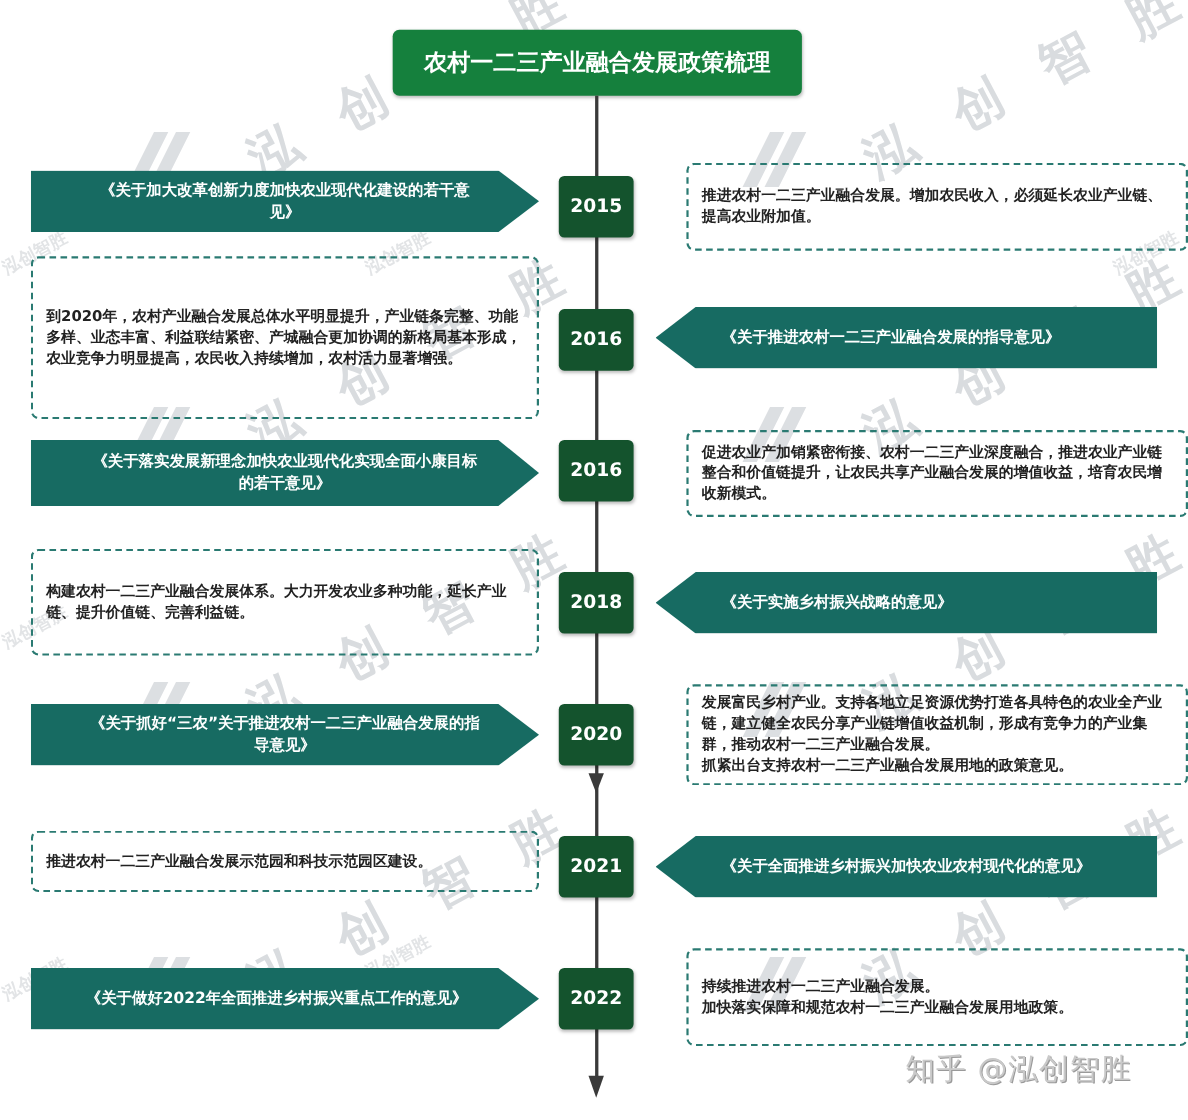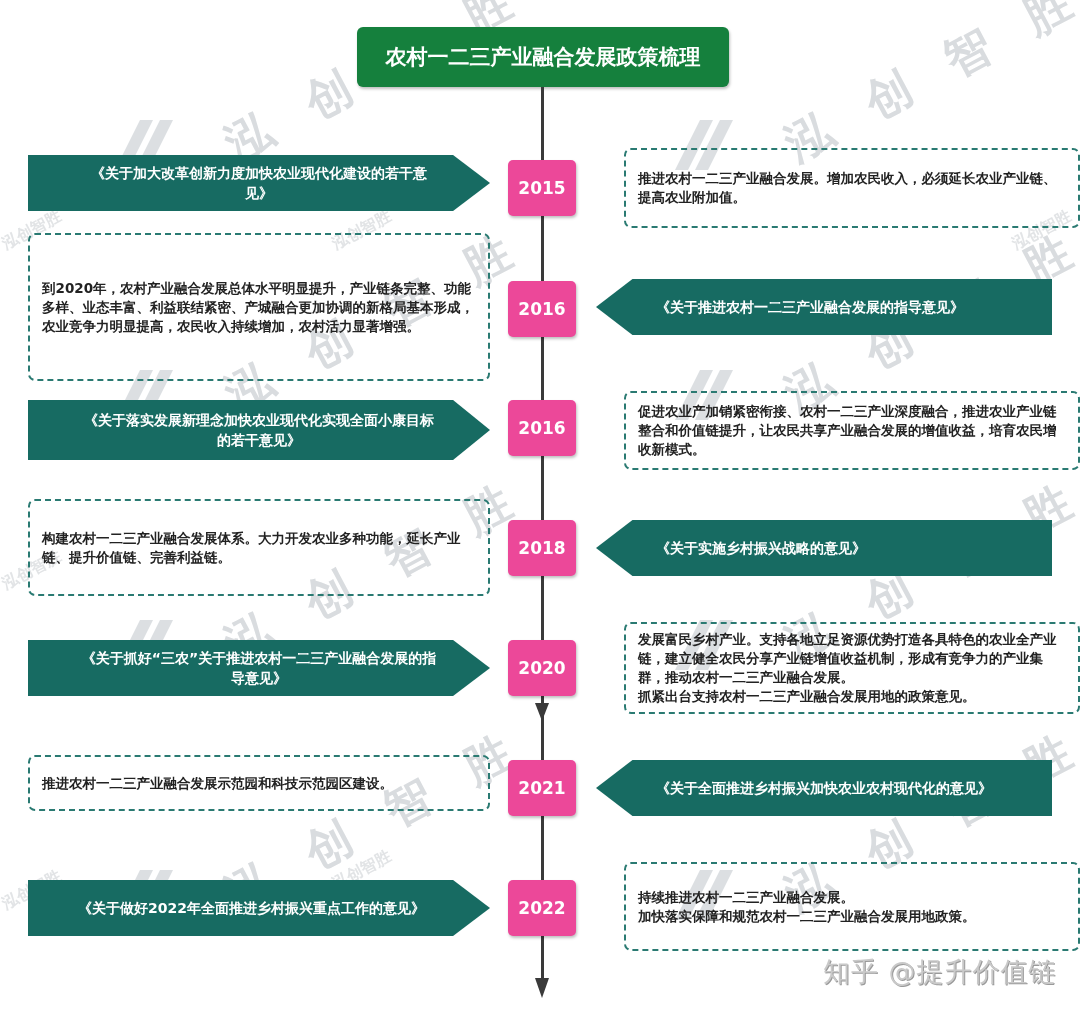--- a/index.html
+++ b/index.html
@@ -19,21 +19,21 @@
     font-size:21px; display:flex; align-items:center; justify-content:center;
     box-shadow:1px 2px 3px rgba(0,0,0,0.25);
   }
   .axis { position:absolute; left:541px; top:87px; width:3px; height:900px; background:#3a3a3a; }
   .arrow-mid { position:absolute; left:535px; top:703px; width:0; height:0;
     border-left:7px solid transparent; border-right:7px solid transparent; border-top:18px solid #3a3a3a; }
   .arrow-end { position:absolute; left:535px; top:978px; width:0; height:0;
     border-left:7px solid transparent; border-right:7px solid transparent; border-top:20px solid #3a3a3a; }
 
   .year {
-    position:absolute; left:508px; width:68px; height:56px; background:#ec4899;
+    position:absolute; left:508px; width:68px; height:56px; background:#14532d;
     border-radius:5px; color:#fff; font-weight:bold; font-size:17px;
     display:flex; align-items:center; justify-content:center;
     box-shadow:1px 2px 3px rgba(0,0,0,0.25); z-index:2;
   }
   .policy {
     position:absolute; background:#176b62; color:#fff; font-weight:bold; font-size:14px;
     display:flex; align-items:center; text-align:center; line-height:20px;
     filter:drop-shadow(1px 2px 2px rgba(0,0,0,0.35)); z-index:1;
   }
   .policy span { padding:0 50px; }
@@ -167,13 +167,13 @@
   <span>《关于做好2022年全面推进乡村振兴重点工作的意见》</span>
 </div>
 <div class="year" style="top:880px;">2022</div>
 <div class="note right" style="top:862px;height:89px;">
   <div class="lines">
     <div>持续推进农村一二三产业融合发展。</div>
     <div>加快落实保障和规范农村一二三产业融合发展用地政策。</div>
   </div>
 </div>
 
-<div class="credit">知乎 @提升价值链</div>
+<div class="credit">知乎 @泓创智胜</div>
 
 </body></html>

